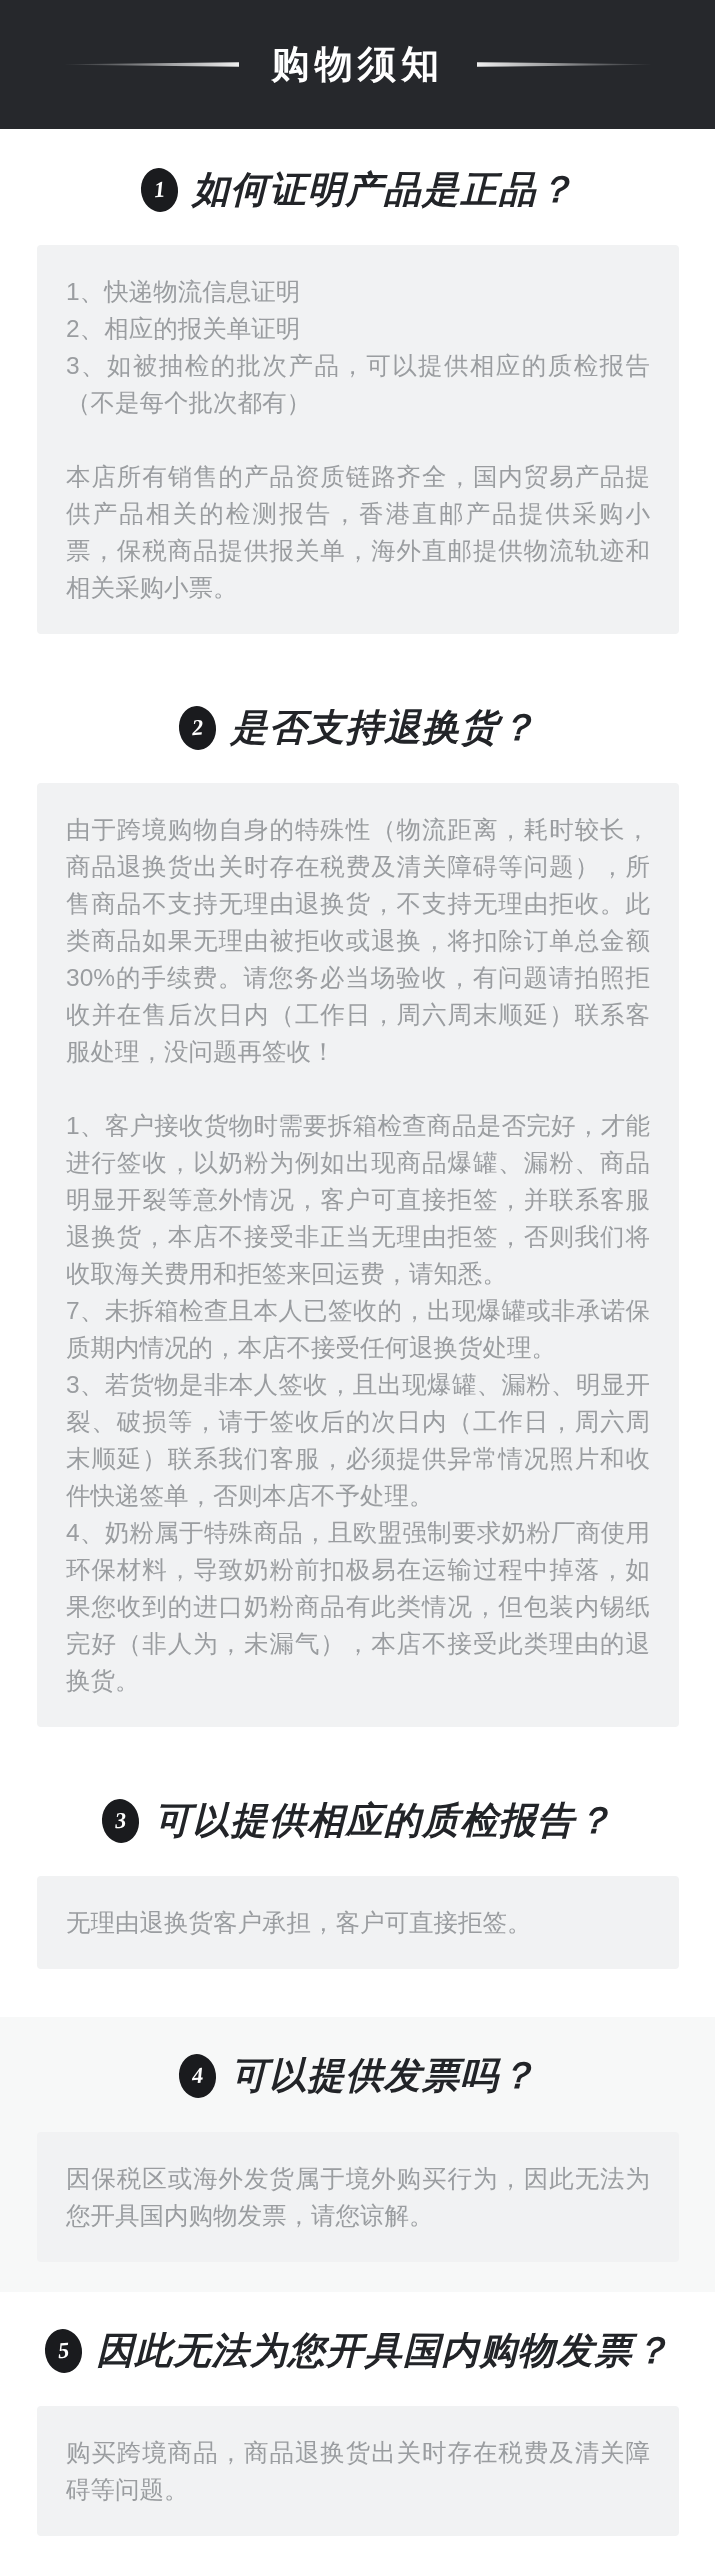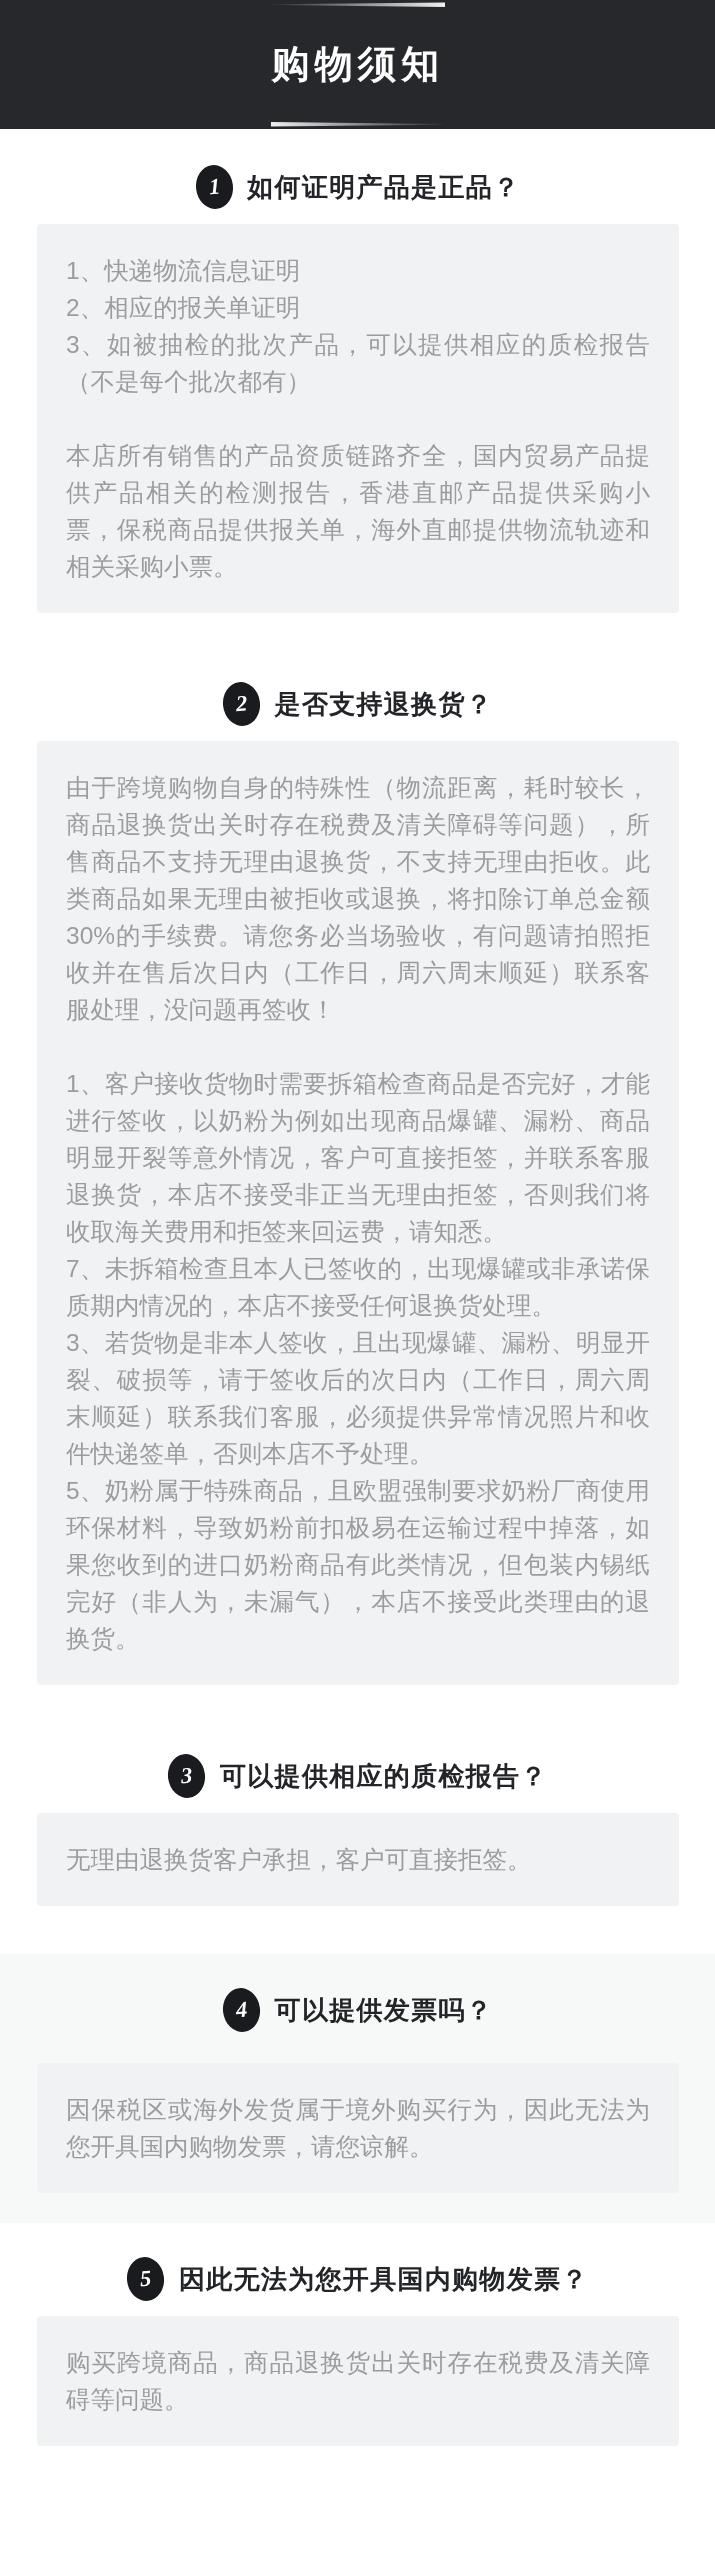--- a/index.html
+++ b/index.html
@@ -26,21 +26,20 @@
     padding-bottom:22.5px;
   }
   
   .hdr{
     height:129px;
     background:var(--header_bg);
     display:flex;
     align-items:center;
     justify-content:center;
     gap:32px;
-    flex-direction:column;
   }
   .hdr h1{
     color:var(--title_color);
     font-size:38px;
     font-weight:bold;
     letter-spacing:5.3px;
     white-space:nowrap;
   }
   .hline{
     width:174px;
@@ -77,28 +76,29 @@
   }
   .badge i{
     color:var(--badge_color);
     font-size:22.5px;
     font-weight:bold;
     font-style:italic;
     font-family:"Liberation Serif","DejaVu Serif",serif;
     transform:rotate(3deg);
   }
   .sec-head h2{
-    font-size:26px;
+    font-size:37px;
     font-weight:bold;
     color:var(--heading_color);
     letter-spacing:1.3px;
     white-space:nowrap;
+    font-style:italic;
   }
   .card{
-    margin:15px 37px 0 37px;
+    margin:30px 37px 0 37px;
     background:var(--card_bg);
     border-radius:4px;
     padding:28px 29px;
     color:var(--body_color);
     font-size:24.5px;
     line-height:37px;
     text-align:justify;
   }
   .card p{white-space:pre-line;}
   .card p.gap-top{margin-top:37px;}
@@ -143,21 +143,21 @@
       <span class="badge">
           <i>2</i>
         </span>
       <h2>是否支持退换货？</h2>
     </div>
     <div class="card">
       <p>由于跨境购物自身的特殊性（物流距离，耗时较长，商品退换货出关时存在税费及清关障碍等问题），所售商品不支持无理由退换货，不支持无理由拒收。此类商品如果无理由被拒收或退换，将扣除订单总金额30%的手续费。请您务必当场验收，有问题请拍照拒收并在售后次日内（工作日，周六周末顺延）联系客服处理，没问题再签收！</p>
       <p class="gap-top">1、客户接收货物时需要拆箱检查商品是否完好，才能进行签收，以奶粉为例如出现商品爆罐、漏粉、商品明显开裂等意外情况，客户可直接拒签，并联系客服退换货，本店不接受非正当无理由拒签，否则我们将收取海关费用和拒签来回运费，请知悉。</p>
       <p>7、未拆箱检查且本人已签收的，出现爆罐或非承诺保质期内情况的，本店不接受任何退换货处理。</p>
       <p>3、若货物是非本人签收，且出现爆罐、漏粉、明显开裂、破损等，请于签收后的次日内（工作日，周六周末顺延）联系我们客服，必须提供异常情况照片和收件快递签单，否则本店不予处理。</p>
-      <p>5、奶粉属于特殊商品，且欧盟强制要求奶粉厂商使用环保材料，导致奶粉前扣极易在运输过程中掉落，如果您收到的进口奶粉商品有此类情况，但包装内锡纸完好（非人为，未漏气），本店不接受此类理由的退换货。</p>
+      <p>4、奶粉属于特殊商品，且欧盟强制要求奶粉厂商使用环保材料，导致奶粉前扣极易在运输过程中掉落，如果您收到的进口奶粉商品有此类情况，但包装内锡纸完好（非人为，未漏气），本店不接受此类理由的退换货。</p>
     </div>
   </section>
 
   <section class="sec">
     <div class="sec-head">
       <span class="badge">
           <i>3</i>
         </span>
       <h2>可以提供相应的质检报告？</h2>
     </div>

